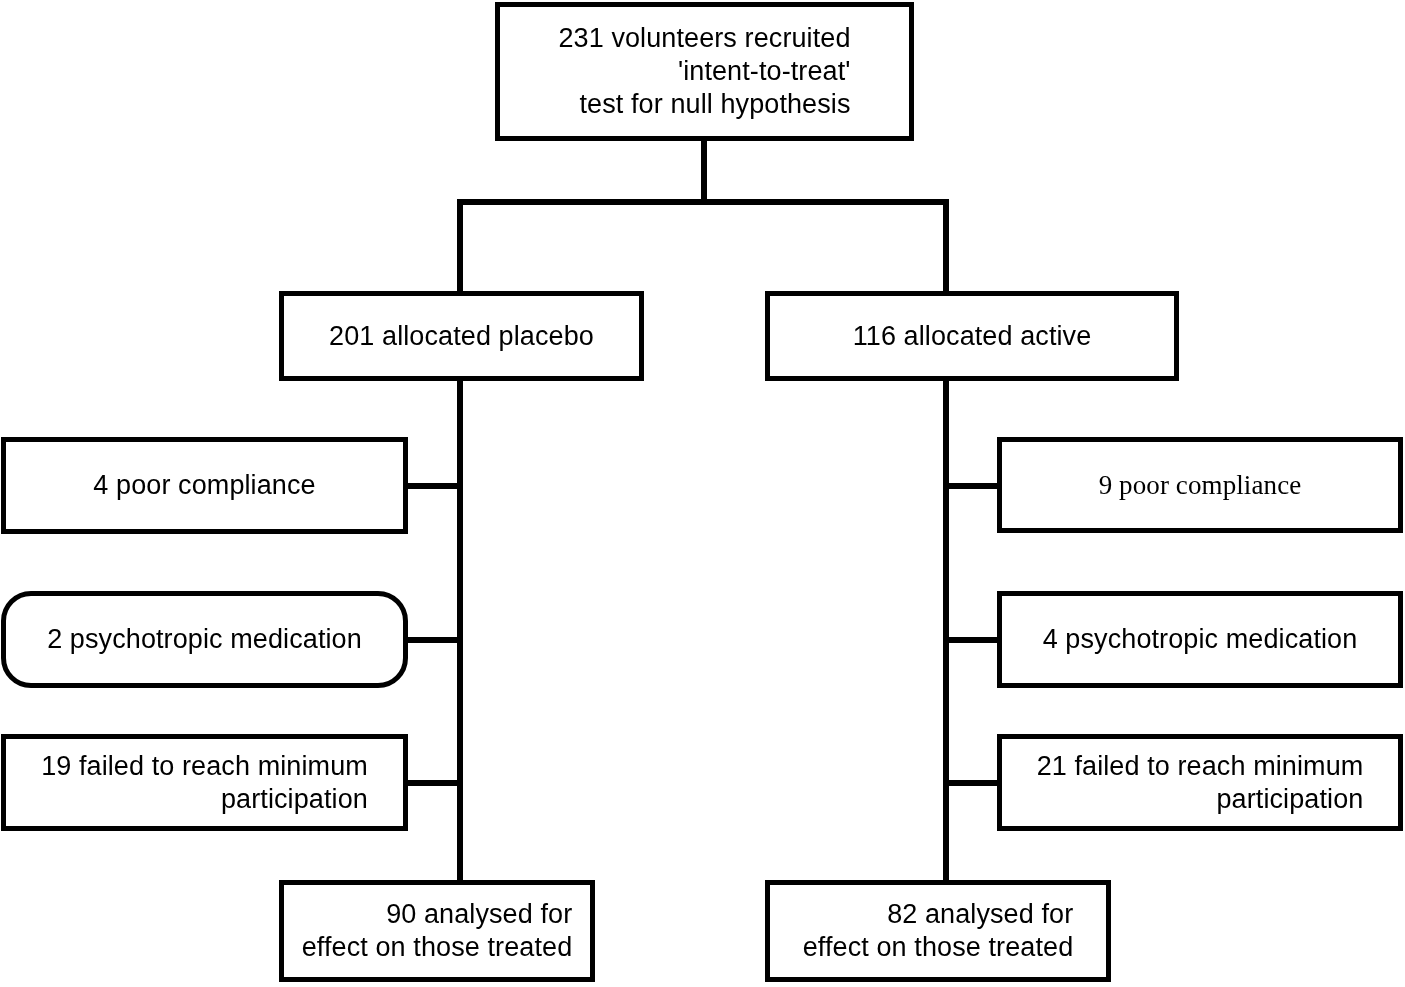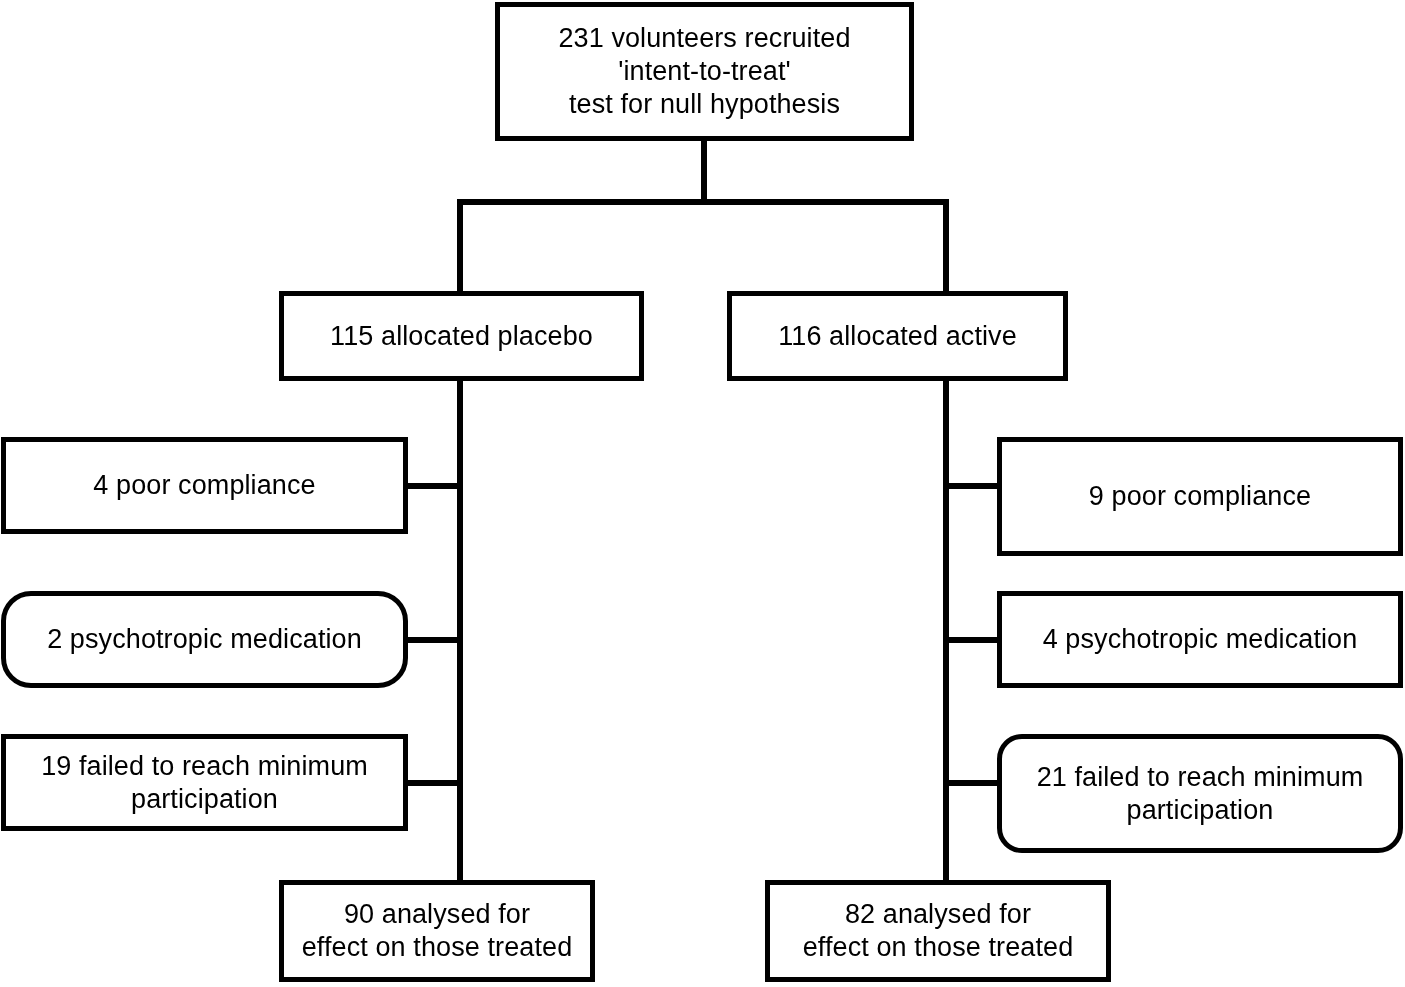--- a/index.html
+++ b/index.html
@@ -18,21 +18,21 @@
     overflow: hidden;
   }
   .node {
     position: absolute;
     box-sizing: border-box;
     border: 5px solid #000000;
     background: #ffffff;
     display: flex;
     align-items: center;
     justify-content: center;
-    text-align: center;
+    text-align: right;
     z-index: 3;
   }
   .node .label {
     font-size: 27px;
     line-height: 1.22;
     white-space: pre-line;
     letter-spacing: 0.1px;
   }
   .edge {
     position: absolute;
@@ -65,49 +65,49 @@
   <div class="edge" style="left:946px; top:637px; width:56px; height:6px;"></div>
   <div class="edge" style="left:946px; top:780px; width:56px; height:6px;"></div>
 
   <div class="node" style="left:495px; top:2px; width:419px; height:139px;">
     <span class="label">231 volunteers recruited
 'intent-to-treat'
 test for null hypothesis</span>
   </div>
 
   <div class="node" style="left:279px; top:291px; width:365px; height:90px;">
-    <span class="label">115 allocated placebo</span>
+    <span class="label">201 allocated placebo</span>
   </div>
 
-  <div class="node" style="left:727px; top:291px; width:341px; height:90px;">
+  <div class="node" style="left:765px; top:291px; width:414px; height:90px;">
     <span class="label">116 allocated active</span>
   </div>
 
   <div class="node" style="left:1px; top:437px; width:407px; height:97px;">
     <span class="label">4 poor compliance</span>
   </div>
 
   <div class="node" style="left:1px; top:591px; width:407px; height:97px;border-radius:30px;">
     <span class="label">2 psychotropic medication</span>
   </div>
 
   <div class="node" style="left:1px; top:734px; width:407px; height:97px;">
     <span class="label">19 failed to reach minimum
 participation</span>
   </div>
 
-  <div class="node" style="left:997px; top:437px; width:406px; height:119px;">
+  <div class="node" style="left:997px; top:437px; width:406px; height:96px;font-family:Liberation Serif, serif;">
     <span class="label">9 poor compliance</span>
   </div>
 
   <div class="node" style="left:997px; top:591px; width:406px; height:97px;">
     <span class="label">4 psychotropic medication</span>
   </div>
 
-  <div class="node" style="left:997px; top:734px; width:406px; height:119px;border-radius:25px;">
+  <div class="node" style="left:997px; top:734px; width:406px; height:97px;">
     <span class="label">21 failed to reach minimum
 participation</span>
   </div>
 
   <div class="node" style="left:279px; top:880px; width:316px; height:102px;">
     <span class="label">90 analysed for
 effect on those treated</span>
   </div>
 
   <div class="node" style="left:765px; top:880px; width:346px; height:102px;">

